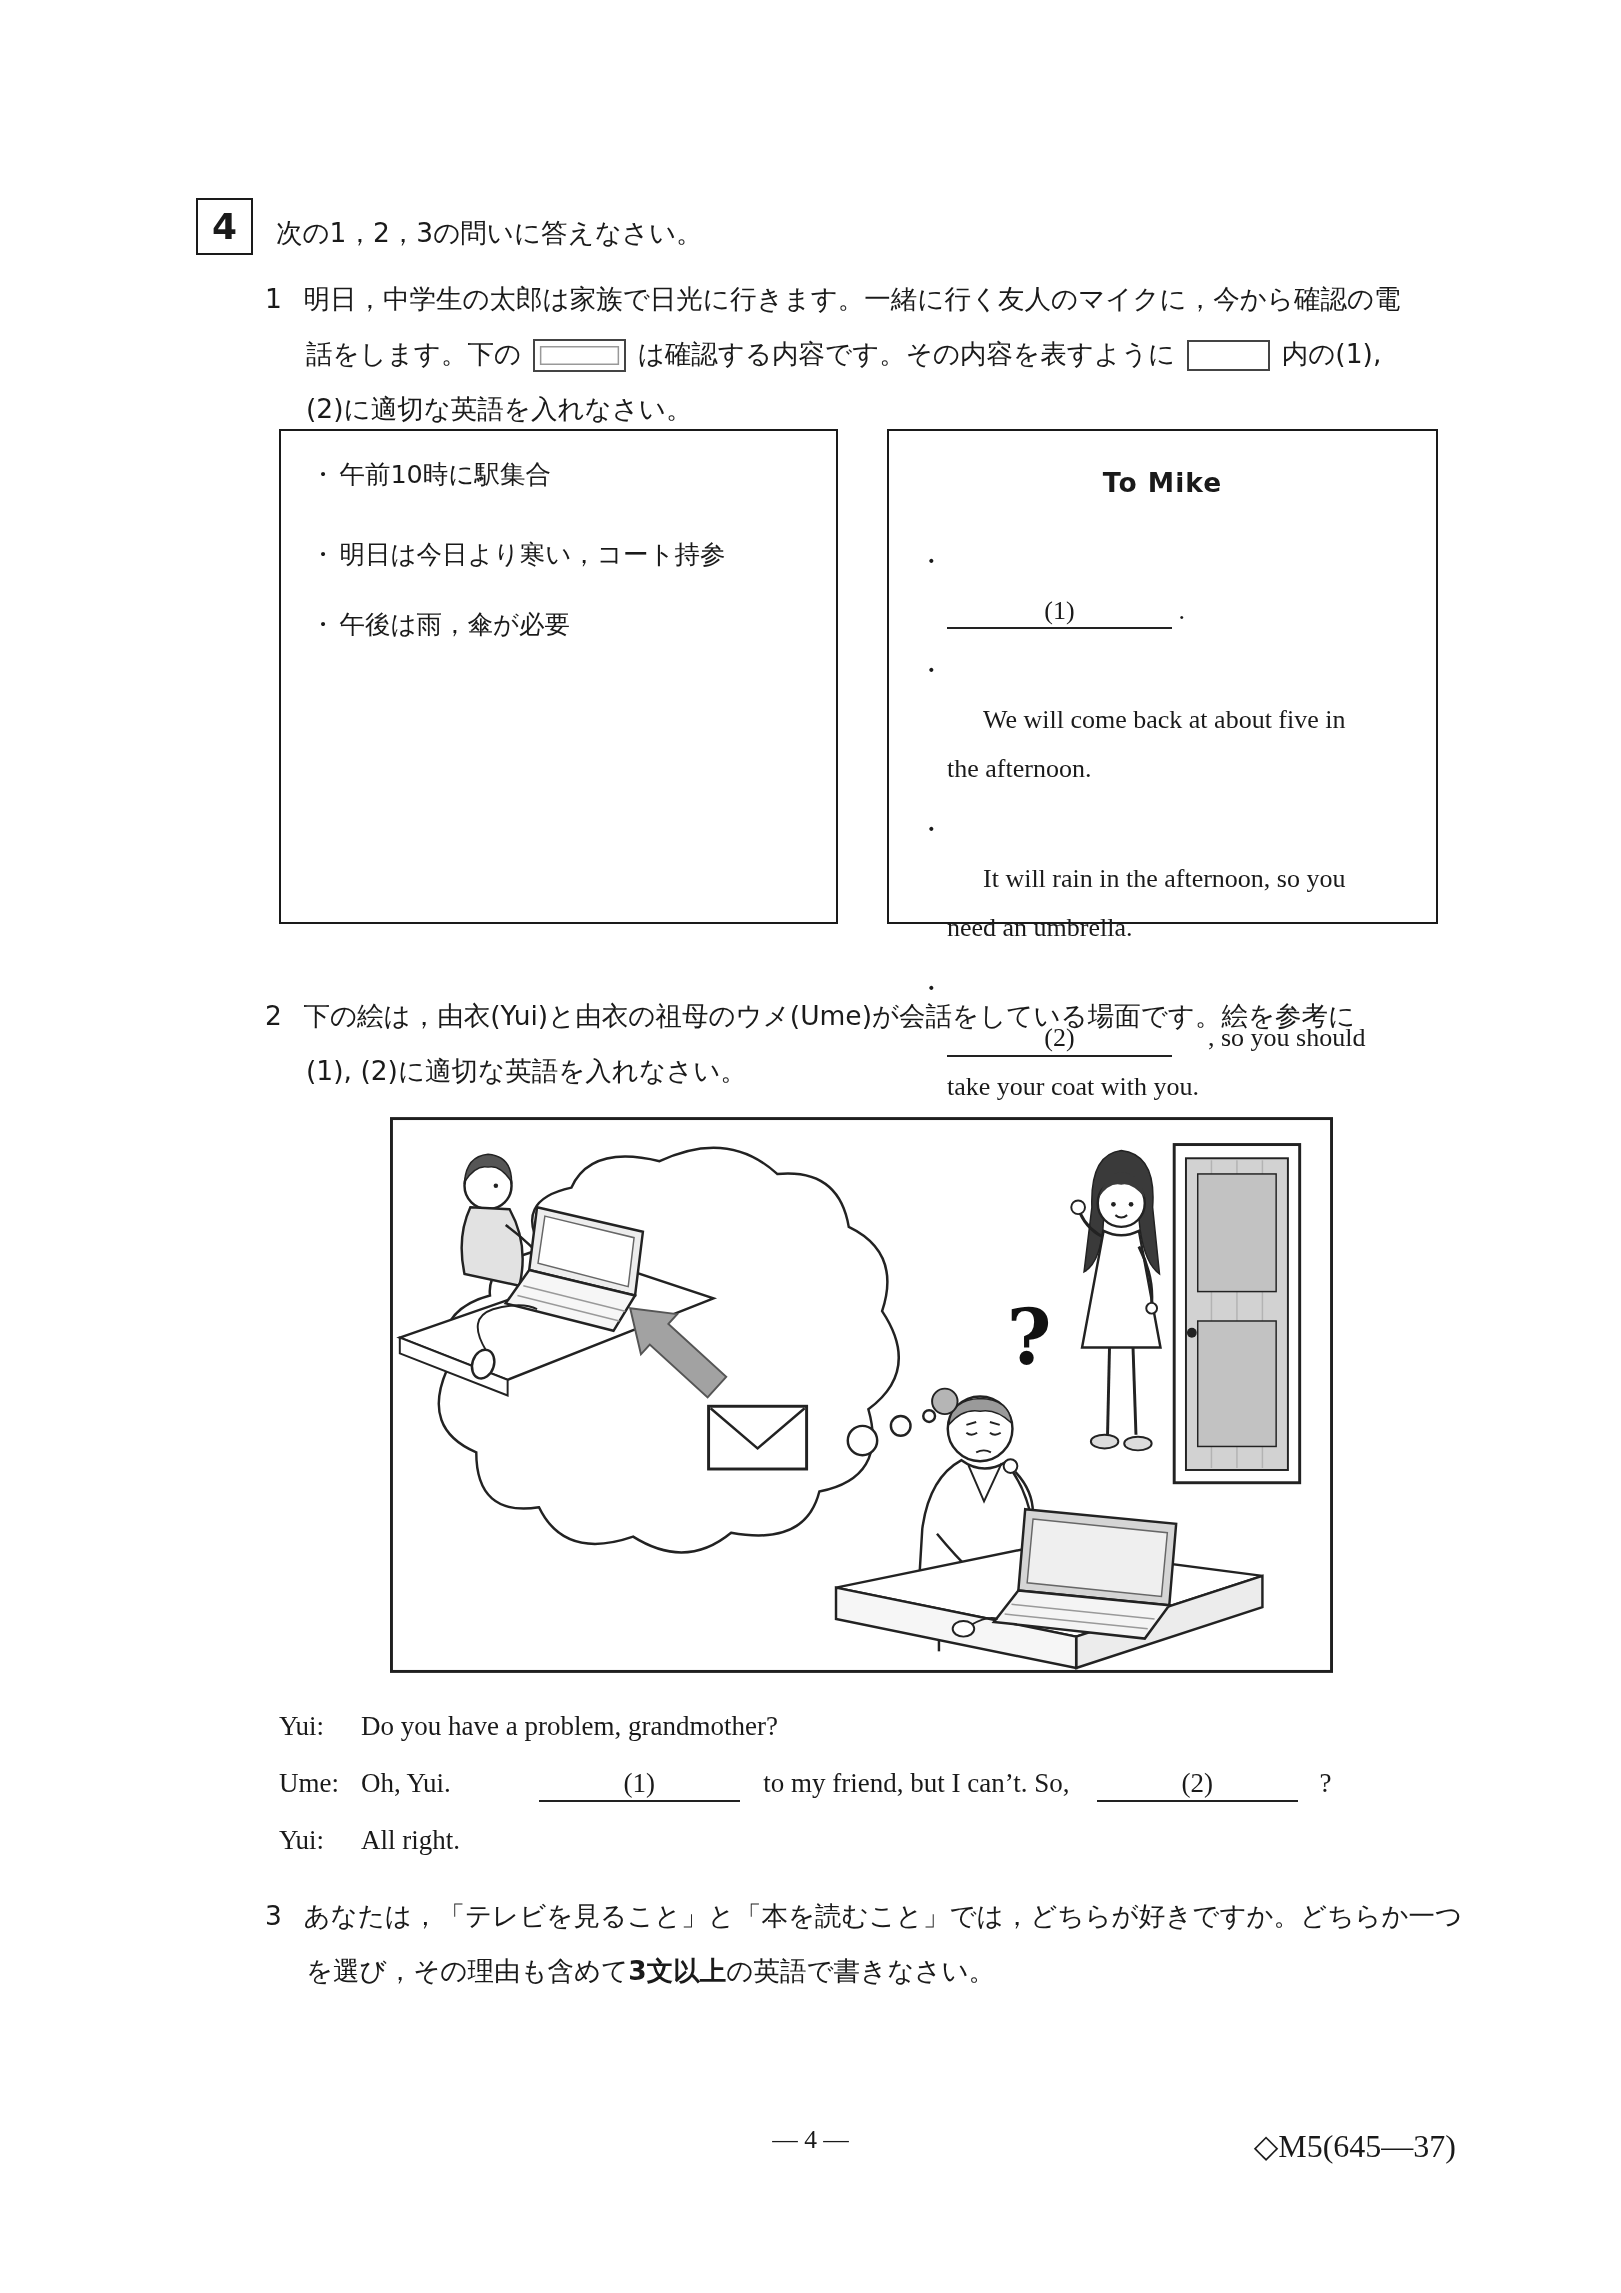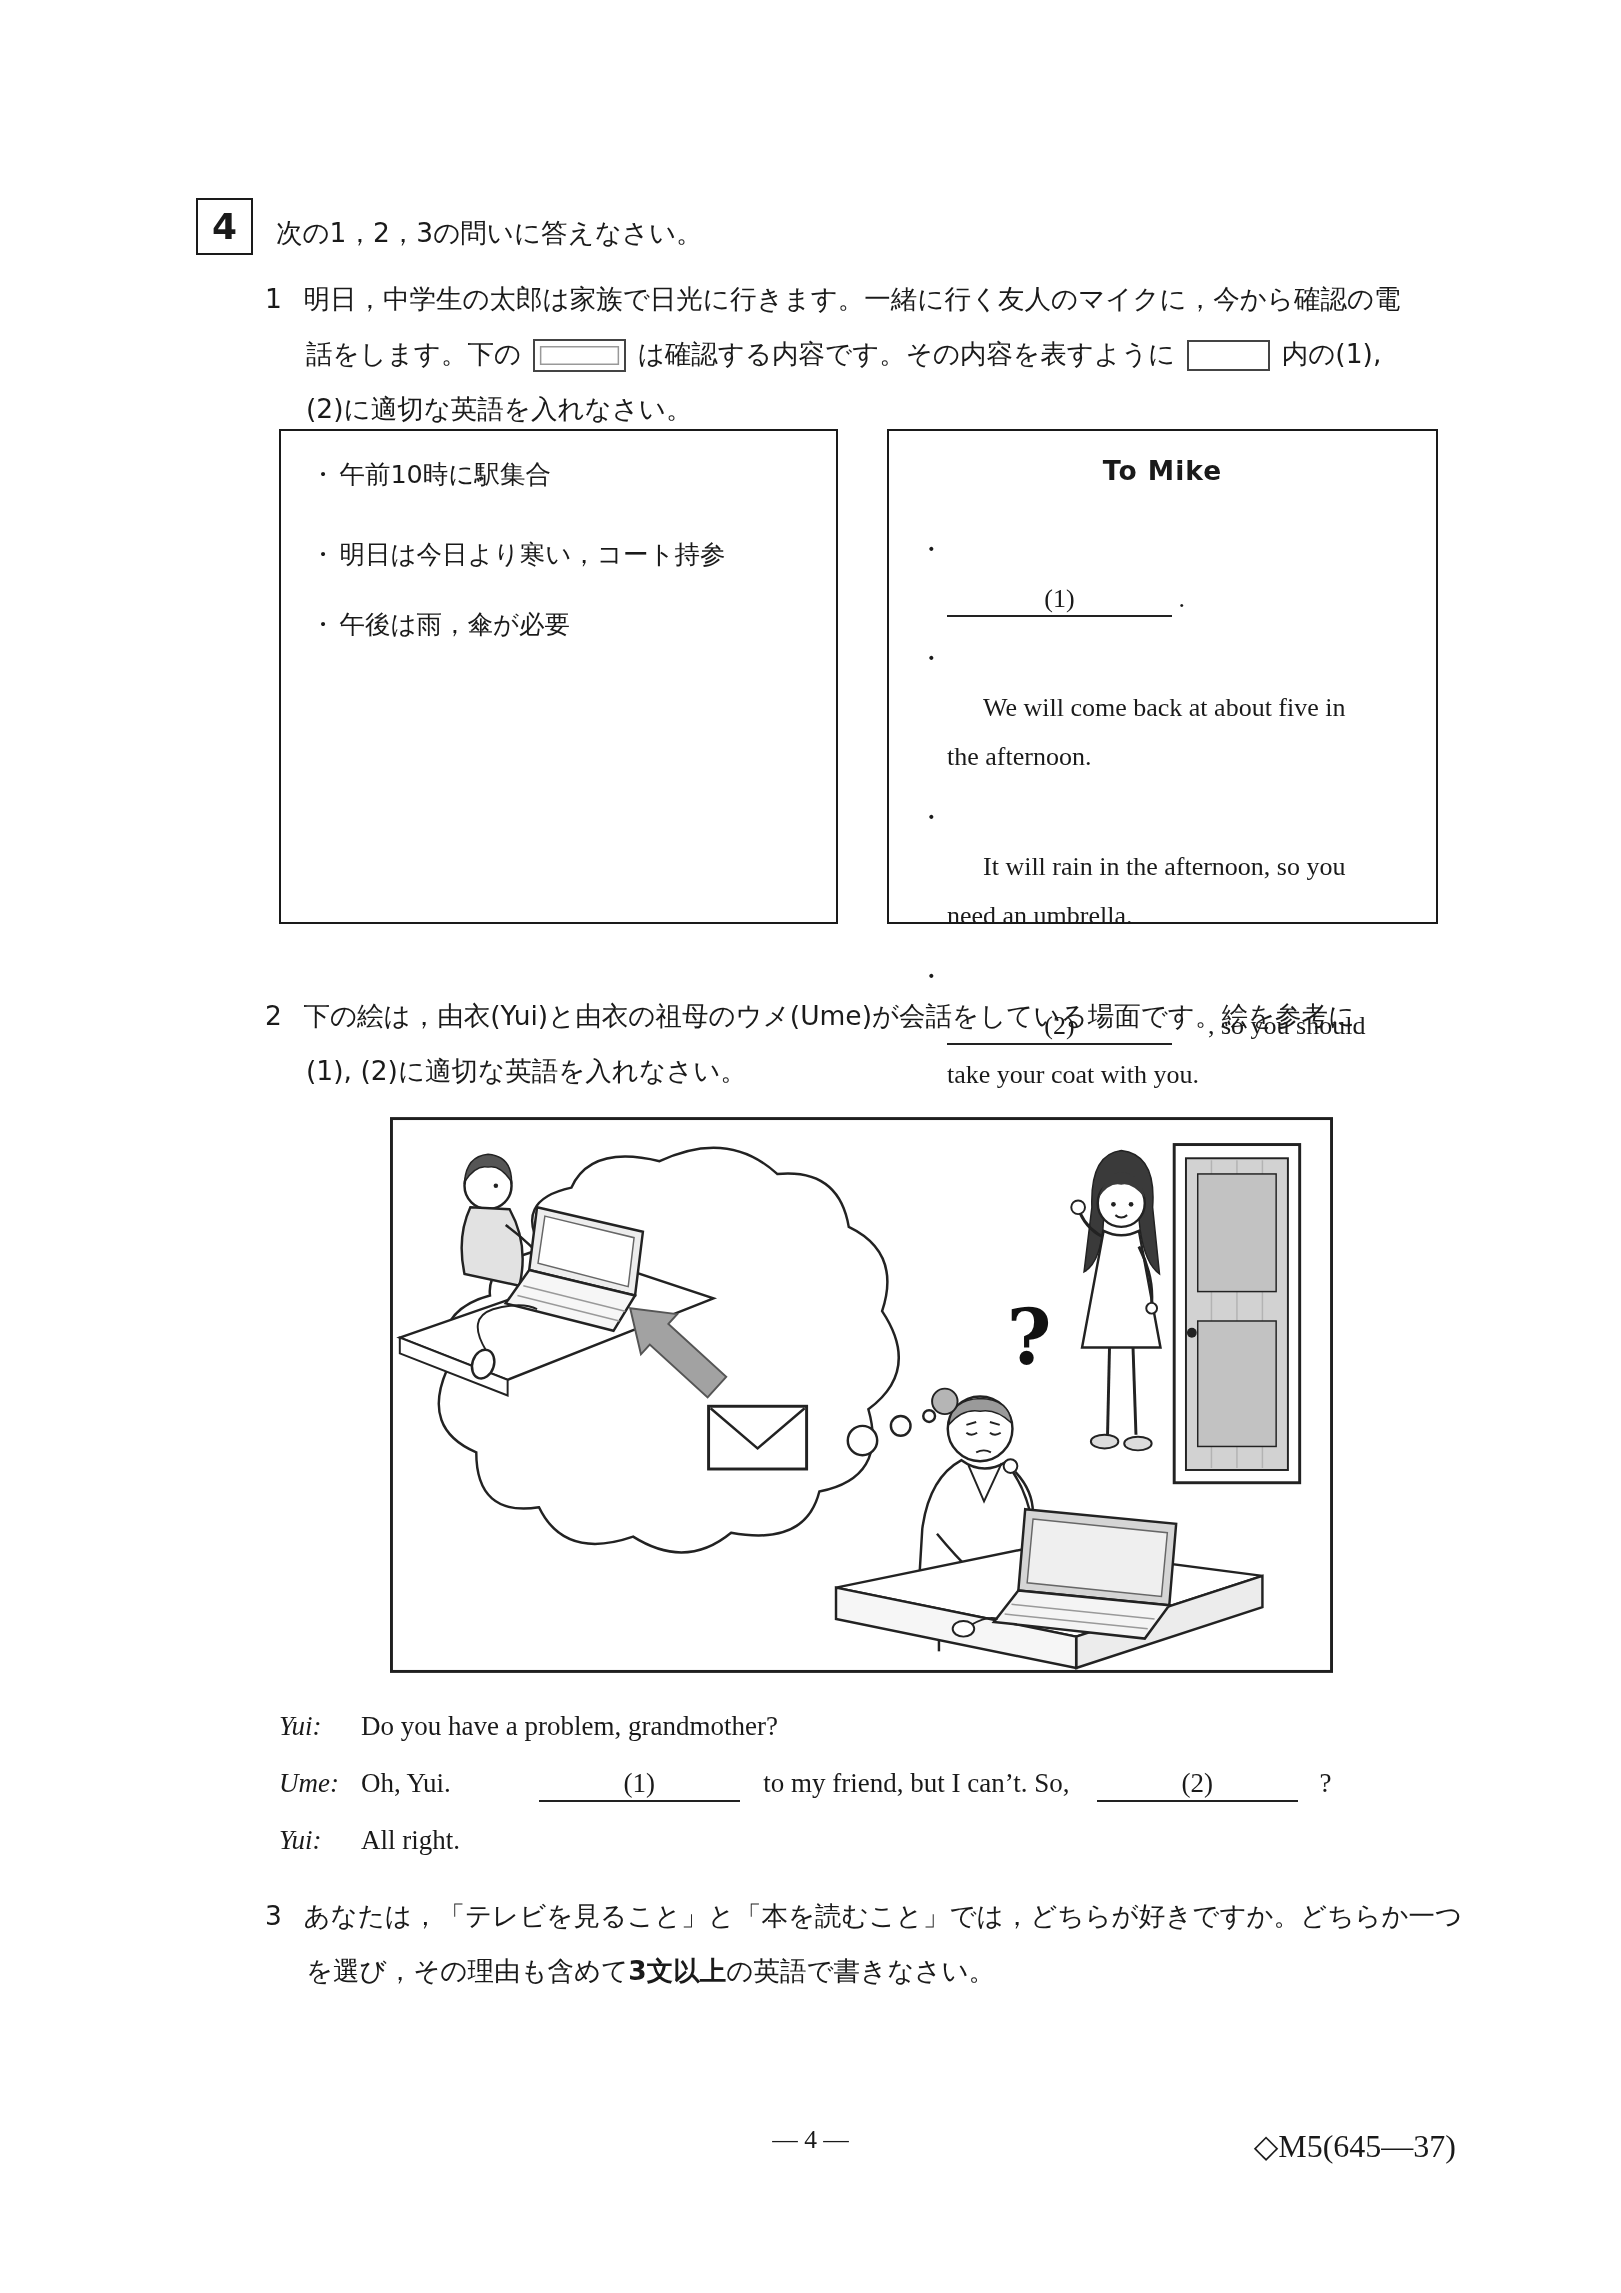--- a/index.html
+++ b/index.html
@@ -44,21 +44,21 @@
   .memo-item:nth-of-type(2){margin-top:45px;}
   .memo-item:nth-of-type(3){margin-top:35px;}
   .memo-item:nth-of-type(4){margin-top:67px;}
   .memo-item:nth-of-type(5){margin-top:74px;}
   .bullet{margin-right:3.9px;}
 
   .note-box{
     position:absolute;left:608px;top:0;width:551px;height:495px;
     border:2.9px solid #1a1a1a;box-sizing:border-box;padding:23.5px 29px;
   }
-  .note-title{text-align:center;font-size:26.5px;font-weight:600;letter-spacing:1px;}
+  .note-title{text-align:center;font-size:26.5px;font-weight:600;letter-spacing:1px;margin-top:12px;}
   .note-item{
     position:relative;padding-left:29px;
     font-family:"Liberation Serif","DejaVu Serif",serif;
     font-size:26px;line-height:49px;white-space:pre-line;margin-top:11.8px;
   }
   .note-item:nth-of-type(2){margin-top:39px;}
   .note-item .nbullet{position:absolute;left:0;top:0;}
   .blank{
     display:inline-block;width:225px;border-bottom:2.5px solid #222;
     text-align:center;line-height:29px;padding-bottom:2.9px;vertical-align:baseline;
@@ -67,21 +67,21 @@
 
   
   .illus{position:absolute;left:390px;top:1117px;width:943px;height:556px;}
   .illus svg{display:block;width:100%;height:100%;}
 
   
   .dialog{
     position:absolute;left:279px;top:1698px;width:1186px;
     font-family:"Liberation Serif","DejaVu Serif",serif;font-size:27px;line-height:57px;
   }
-  .spk{font-style:italic;display:inline-block;width:82px;}
+  .spk{display:inline-block;width:82px;}
   .d-blank{
     display:inline-block;width:201px;border-bottom:2px solid #222;
     text-align:center;line-height:29px;padding-bottom:2px;
   }
   .gap-a{margin-left:88px;margin-right:23.5px;}
   .gap-b{margin-left:27.4px;margin-right:21.6px;}
 
   .bold{font-weight:bold;}
 
   

